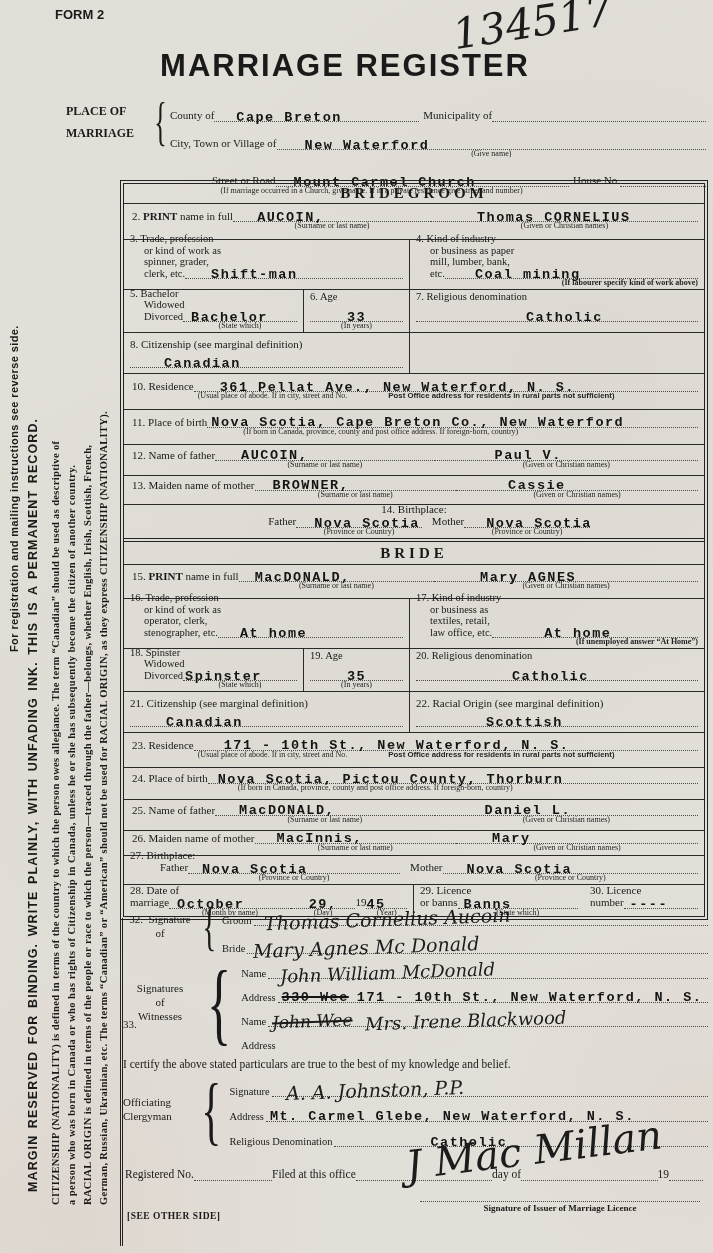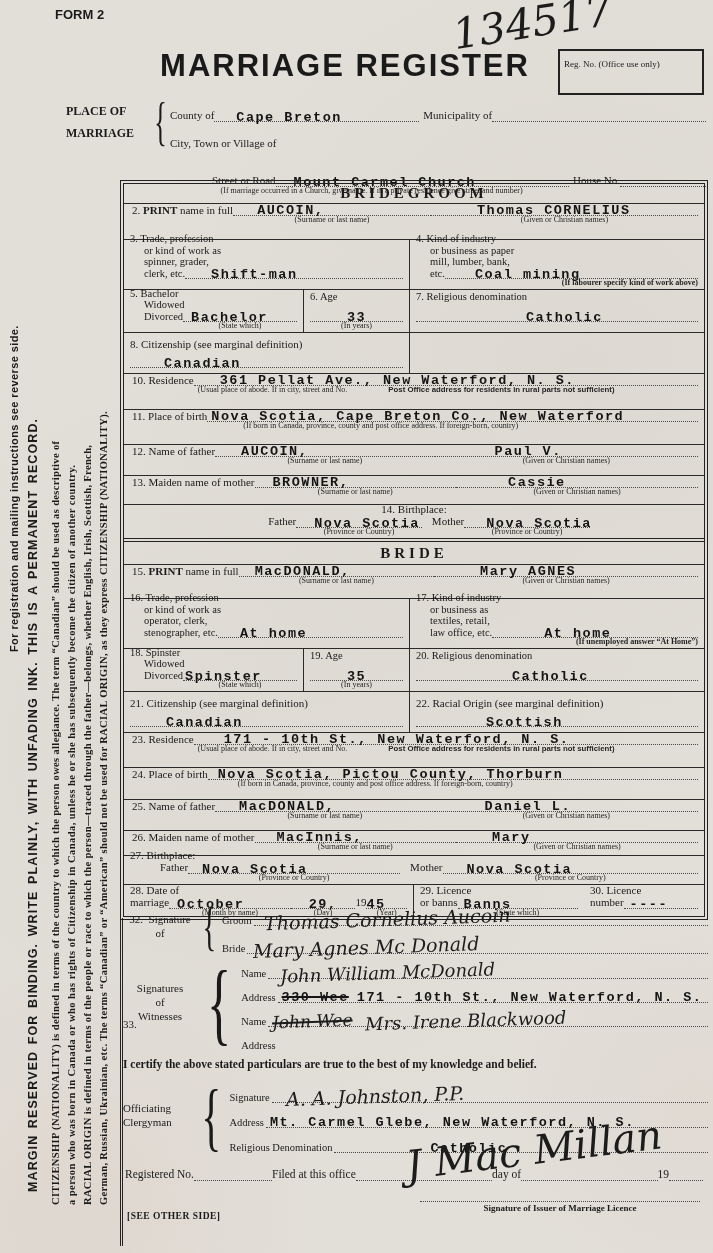--- a/index.html
+++ b/index.html
@@ -52,37 +52,37 @@
   .pom-label{position:absolute;left:66px;top:100px;font-weight:700;font-size:12px;line-height:22px;}
   .pom-brace{position:absolute;left:148px;top:92px;font-size:52px;transform:scaleX(0.5);}
   .pom{position:absolute;left:170px;top:96px;width:536px;}
   .pom .row{margin-bottom:0;}
   
   .table-outer{position:absolute;left:120px;top:180px;width:588px;height:740px;
                border:1.5px solid #222;box-sizing:border-box;padding:2px;}
   .table-inner{border:1px solid #222;height:100%;box-sizing:border-box;
                display:flex;flex-direction:column;overflow:hidden;}
   .tr{border-bottom:1px solid #2a2a2a;display:flex;box-sizing:border-box;
-      align-items:flex-start;padding:0 6px 10px 8px;position:relative;flex:0 0 auto;}
+      align-items:center;padding:0 6px 10px 8px;position:relative;flex:0 0 auto;}
   .hdrrow{justify-content:center;align-items:center;padding:0;font-weight:700;
           font-size:15px;letter-spacing:4px;}
   .cell{box-sizing:border-box;position:relative;display:flex;flex-direction:column;
         justify-content:flex-end;padding:2px 6px 10px 6px;}
   .cell.br{border-right:1px solid #2a2a2a;}
   .tr.cells{padding:0;align-items:stretch;}
   .lastline{display:flex;align-items:flex-end;}
   
   .sig-section{position:absolute;left:123px;top:899px;width:585px;}
   .sigrow{display:flex;align-items:center;}
   .siglabel{width:74px;text-align:center;font-size:11px;line-height:1.25;position:relative;flex:0 0 auto;}
   .sigentries{flex:1;display:flex;flex-direction:column;justify-content:space-around;}
   .sline{display:flex;align-items:flex-end;}
   .sline .lb2{font-size:10.5px;margin-right:2px;white-space:nowrap;}
   .bigbrace{flex:0 0 14px;text-align:center;font-weight:400;}
-  .certify{font-size:11.5px;font-weight:700;margin:7px 0 8px 0;}
+  .certify{font-size:11.5px;font-weight:400;margin:7px 0 2px 0;}
   .left-rule{position:absolute;left:120px;top:918px;height:328px;width:3px;
              border-left:1.5px solid #222;border-right:1px solid #222;box-sizing:border-box;}
   
   .footer-line{position:absolute;left:125px;top:1168px;width:578px;display:flex;align-items:flex-end;}
   .footer-line .lb{font-size:11.5px;}
   .issuer-sig{position:absolute;left:405px;top:1130px;font-size:40px;transform:rotate(-7deg);z-index:3;}
   .issuer-line{position:absolute;left:420px;top:1183px;width:280px;border-bottom:1.5px dotted #4a4a4a;height:18px;}
   .issuer-cap{position:absolute;left:420px;top:1203px;width:280px;text-align:center;
               font-weight:700;font-size:9px;}
   .see-other{position:absolute;left:127px;top:1211px;font-weight:700;font-size:9.5px;letter-spacing:0.5px;}
@@ -95,40 +95,41 @@
   <div class="vt vt-bold" style="left:8px;top:652px;font-size:11px;letter-spacing:0.4px;">For registration and mailing instructions see reverse side.</div>
   <div class="vt vt-bold" style="left:26px;top:1192px;font-size:12.5px;letter-spacing:1.1px;word-spacing:2px;">MARGIN RESERVED FOR BINDING.   WRITE PLAINLY, WITH UNFADING INK.   THIS IS A PERMANENT RECORD.</div>
   <div class="vt" style="left:50px;top:1205px;font-size:10.5px;font-weight:700;letter-spacing:0.35px;">CITIZENSHIP (NATIONALITY) is defined in terms of the country to which the person owes allegiance.   The term “Canadian” should be used as descriptive of</div>
   <div class="vt" style="left:66px;top:1205px;font-size:10.5px;font-weight:700;letter-spacing:0.45px;">a person who was born in Canada or who has rights of Citizenship in Canada, unless he or she has subsequently become the citizen of another country.</div>
   <div class="vt" style="left:82px;top:1205px;font-size:10.5px;font-weight:700;letter-spacing:0.35px;">RACIAL ORIGIN is defined in terms of the people or race to which the person—traced through the father—belongs, whether English, Irish, Scottish, French,</div>
   <div class="vt" style="left:98px;top:1205px;font-size:10.5px;font-weight:700;letter-spacing:0.35px;">German, Russian, Ukrainian, etc.   The terms “Canadian” or “American” should not be used for RACIAL ORIGIN, as they express CITIZENSHIP (NATIONALITY).</div>
 
   <div class="form-no">FORM 2</div>
   <div class="title">MARRIAGE REGISTER</div>
   <div class="serial hand">134517</div>
-  <div class="regbox">
-    <span>Reg. No.  (Office use only)</span>
-  </div>
 
   <div class="pom-label">
     <div>PLACE OF</div>
     <div>MARRIAGE</div>
   </div>
   <div class="pom-brace">{</div>
   <div class="pom">
     <div class="row" style="height:26px;">
       <span class="lb">County of</span>
       <span class="fl" style="max-width:205px;">
         <span class="tw" style="margin-left:22px;">Cape Breton</span>
       </span>
       <span class="lb" style="margin-left:4px;">Municipality of</span>
       <span class="fl"></span>
     </div>
     <div class="row" style="height:28px;padding-bottom:10px;">
       <span class="lb">City, Town or Village of</span>
+      <span class="fl">
+        <span class="tw" style="margin-left:28px;">New Waterford</span>
+        <span class="cap" style="text-align:center;">(Give name)</span>
+      </span>
     </div>
     <div class="row" style="height:27px;padding-left:42px;padding-bottom:10px;">
       <span class="lb">Street or Road</span>
       <span class="fl">
         <span class="tw" style="margin-left:18px;">Mount Carmel Church</span>
         <span class="cap capl" style="left:-55px;width:420px;">(If marriage occurred in a Church, give name.   If in a private residence give street and number)</span>
       </span>
       <span class="lb" style="margin-left:4px;">House No.</span>
       <span class="fl" style="max-width:86px;"></span>
     </div>

